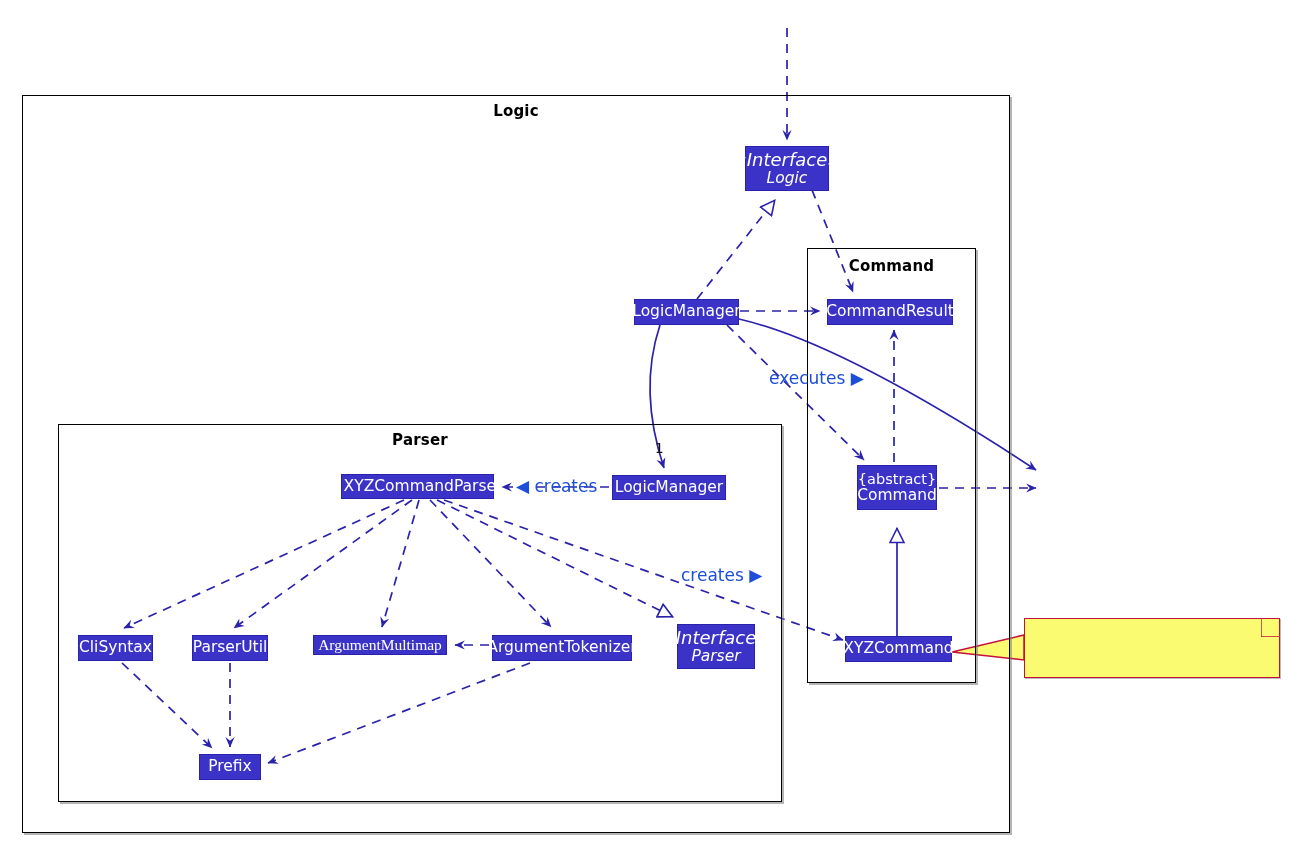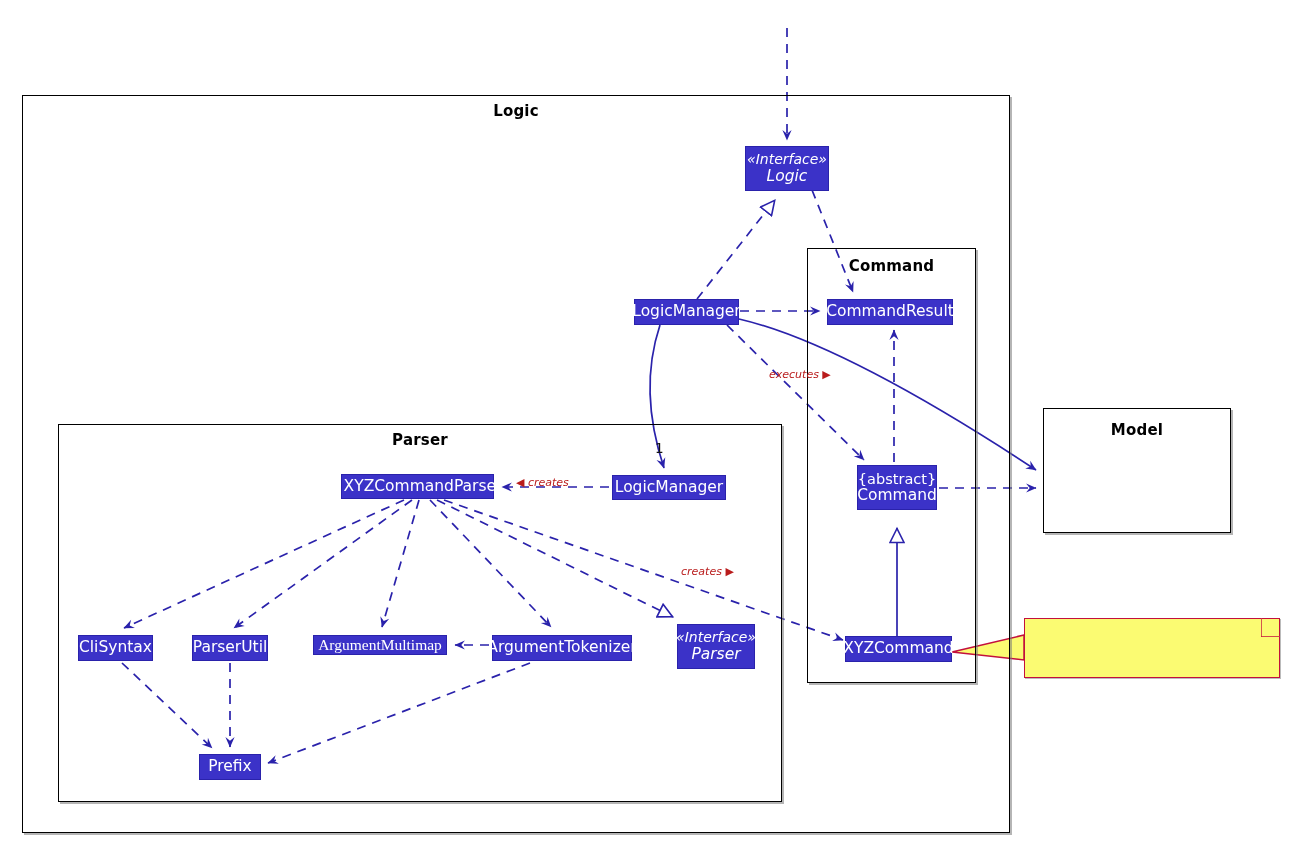--- a/index.html
+++ b/index.html
@@ -25,39 +25,38 @@
   }
 
   
   .cls{
     position:absolute;background:#3b32c8;border:1px solid #2a22ab;
     color:#ffffff;display:flex;flex-direction:column;
     align-items:center;justify-content:center;
     font-size:15.5px;line-height:1.12;white-space:nowrap;
     box-sizing:border-box;padding:2px 5px;
   }
-  .cls .stereo{font-style:italic;font-size:14px;}
+  .cls .stereo{font-style:italic;font-size:18px;}
   .cls .nm{font-size:15.5px;}
   .cls.ital .nm{font-style:italic;}
   .cls .small{font-size:14.5px;}
 
   
   .note{
     position:absolute;background:#fbfb72;border:1.4px solid #c3103c;
     font-size:15px;color:#111;line-height:1.28;box-sizing:border-box;
     padding:7px 10px 6px 10px;white-space:pre-line;
     box-shadow:1px 1px 0 0 rgba(120,120,120,.5);
   }
   .note-fold{position:absolute;right:-1px;top:-1px;width:19px;height:19px;}
 
   
   .elabel{
-    position:absolute;font-size:11px;color:#b91c1c;white-space:nowrap;
+    position:absolute;font-size:17px;color:#1d4ed8;white-space:nowrap;
     background:transparent;
-    font-style:italic;
   }
   .mult{position:absolute;font-size:13.5px;color:#111;}
 </style>
 </head>
 <body>
 
 <div id="stage">
 
   <svg class="layer" viewBox="0 0 1299 843">
     <defs>
@@ -128,23 +127,20 @@
   </div>
 
   <div class="pkg" style="left:58px;top:424px;width:722px;height:376px;">
     <div class="pkg-title" style="top:6px;">Parser</div>
   </div>
 
   <div class="pkg" style="left:807px;top:248px;width:167px;height:433px;">
     <div class="pkg-title" style="top:8px;">Command</div>
   </div>
 
-  <div class="plainbox" style="left:1043px;top:408px;width:186px;height:123px;">
-    <div class="pkg-title" style="top:12px;">Model</div>
-  </div>
 
   <div class="cls ital" style="left:745px;top:146px;width:84px;height:45px;">
     <span class="stereo">«Interface»</span>
     <span class="nm">Logic</span>
   </div>
 
   <div class="cls" style="left:634px;top:299px;width:105px;height:26px;">
     <span class="nm">LogicManager</span>
   </div>
 

